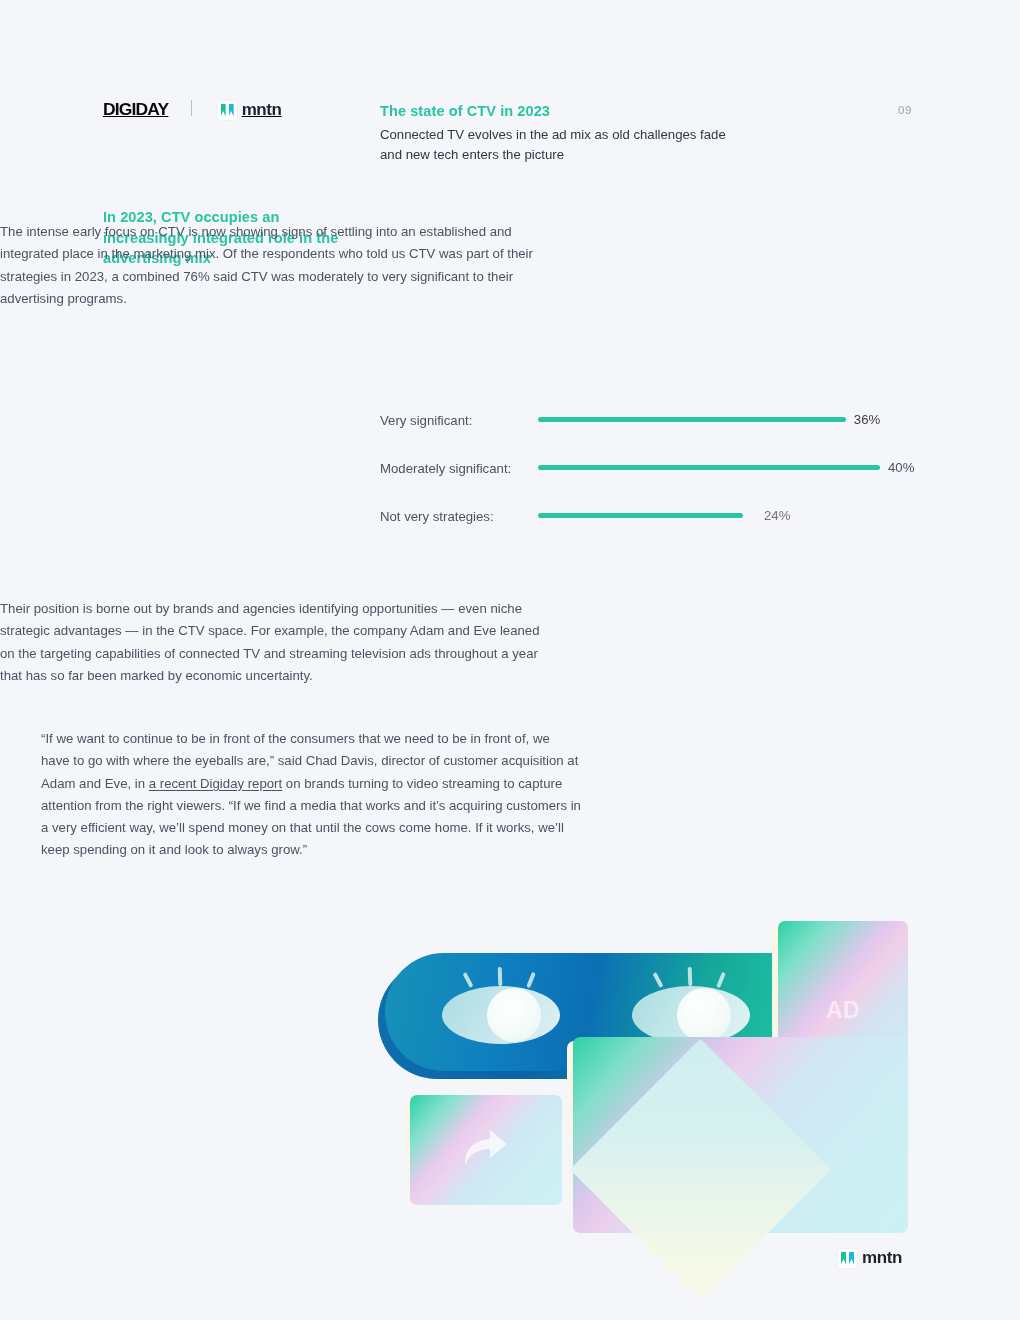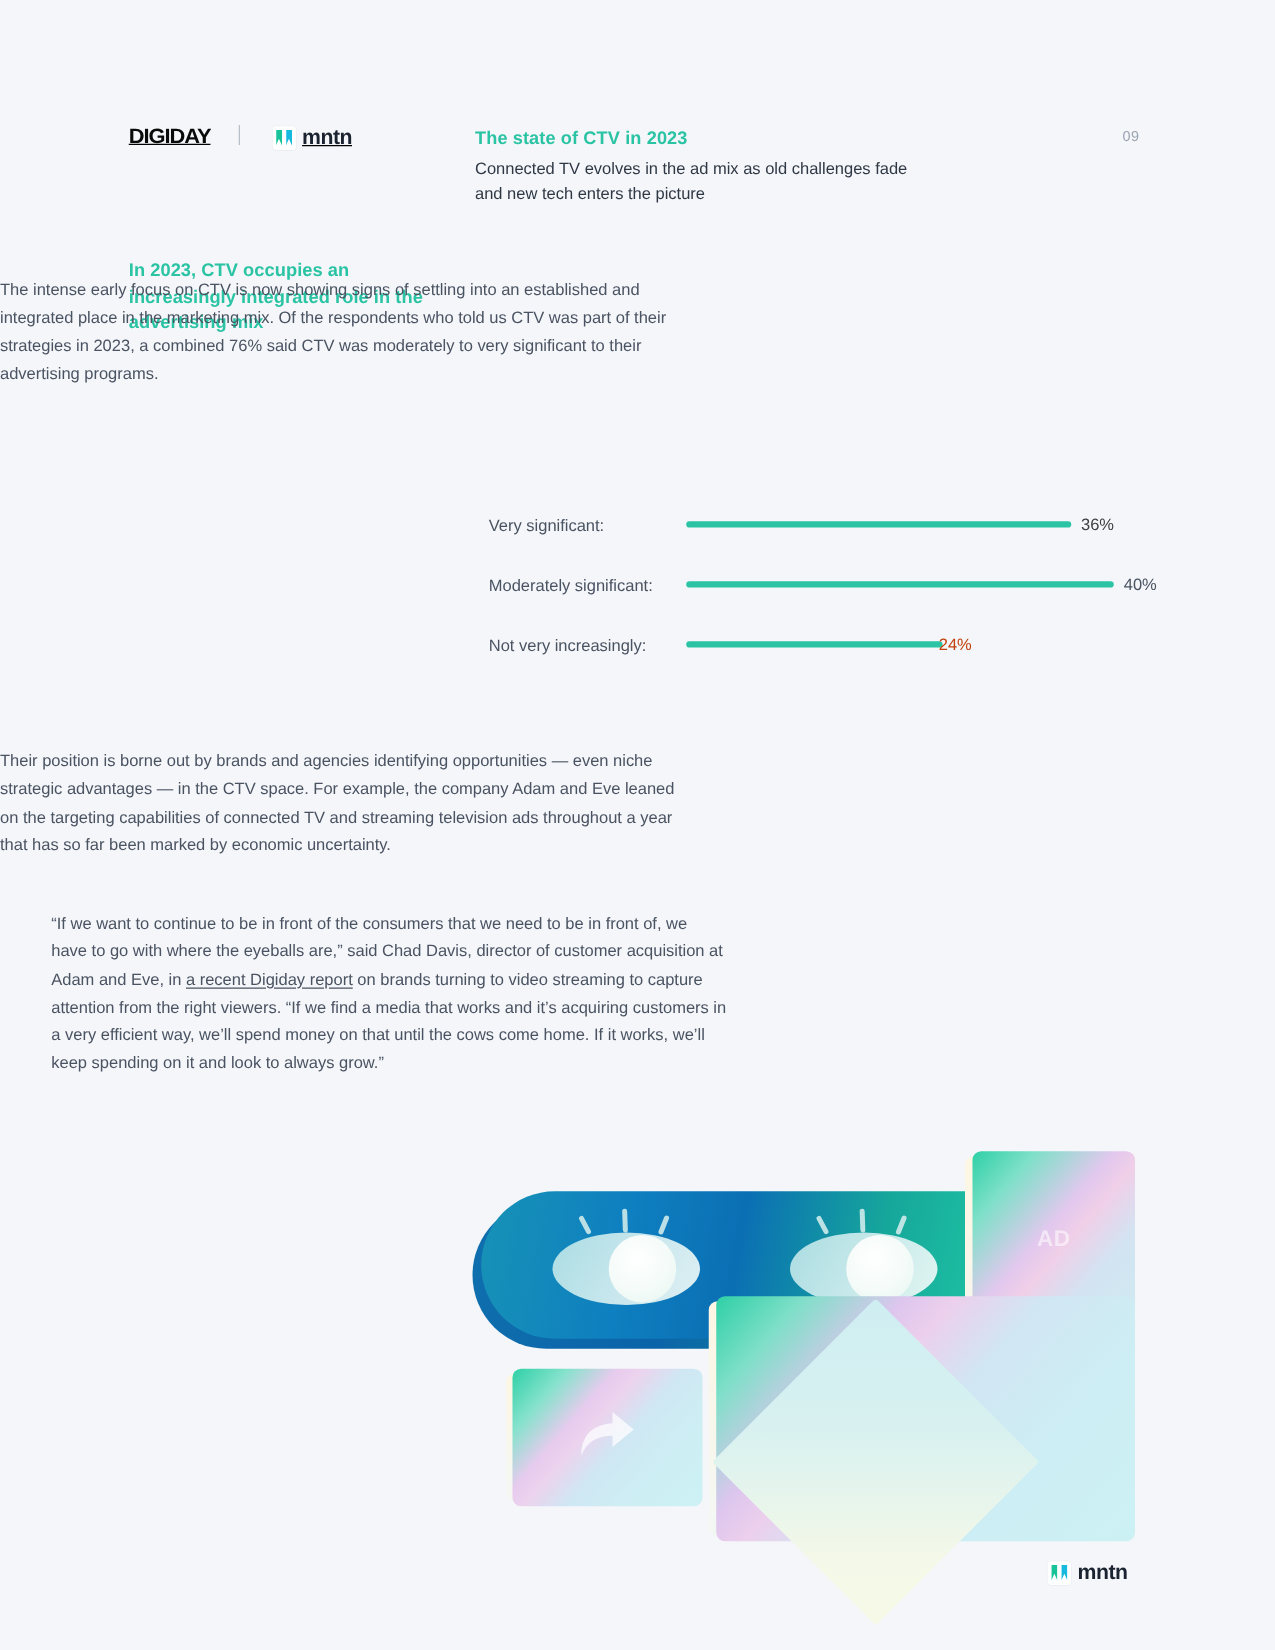--- a/index.html
+++ b/index.html
@@ -157,21 +157,20 @@
 
   .chart {
     position: absolute;
     left: 380px;
     top: 405px;
     width: 540px;
   }
   .chart-row {
     position: relative;
     height: 48px;
-    margin-left: 11px;
   }
   .chart-label {
     position: absolute;
     left: 0;
     top: 8px;
     font-size: 13.2px;
     color: #4a5362;
     white-space: nowrap;
   }
   .chart-bar {
@@ -275,23 +274,23 @@
   }
   #card-ad-edge {
     left: 392px;
     top: 10px;
     width: 20px;
     height: 207px;
   }
   .ad-text {
     position: absolute;
     left: 50%;
-    top: 60px;
+    top: 76px;
     transform: translateX(-50%);
-    font-size: 18px;
+    font-size: 23px;
     font-weight: 700;
     letter-spacing: 0.5px;
     color: rgba(255,255,255,0.55);
   }
 
   #card-share {
     left: 30px;
     top: 180px;
     width: 152px;
     height: 110px;
@@ -376,23 +375,23 @@
       <span class="chart-value" id="val-0" style="left: 473.8px; color: #404040;">36%</span>
     </div>
 
     <div class="chart-row">
       <span class="chart-label">Moderately significant:</span>
       <span class="chart-bar" id="bar-1" style="width: 342px; background: rgb(42, 195, 164);"></span>
       <span class="chart-value" id="val-1" style="left: 508px; color: rgb(74, 83, 98);">40%</span>
     </div>
 
     <div class="chart-row">
-      <span class="chart-label">Not very increasingly:</span>
+      <span class="chart-label">Not very strategies:</span>
       <span class="chart-bar" id="bar-2" style="width: 205.2px; background: rgb(42, 195, 164);"></span>
-      <span class="chart-value" id="val-2" style="left: 360px; color: #c2410c;">24%</span>
+      <span class="chart-value" id="val-2" style="left: 384px; color: #737373;">24%</span>
     </div>
 
   </div>
 
   <div class="body-par" id="par-two">Their position is borne out by brands and agencies identifying opportunities — even niche strategic advantages — in the CTV space. For example, the company Adam and Eve leaned on the targeting capabilities of connected TV and streaming television ads throughout a year that has so far been marked by economic uncertainty.</div>
 
   <div class="body-par" id="par-quote">
     <span>“If we want to continue to be in front of the consumers that we need to be in front of, we have to go with where the eyeballs are,” said Chad Davis, director of customer acquisition at Adam and Eve, in </span><a href="#">a recent Digiday report</a><span> on brands turning to video streaming to capture attention from the right viewers. “If we find a media that works and it’s acquiring customers in a very efficient way, we’ll spend money on that until the cows come home. If it works, we’ll keep spending on it and look to always grow.”</span>
   </div>
 

